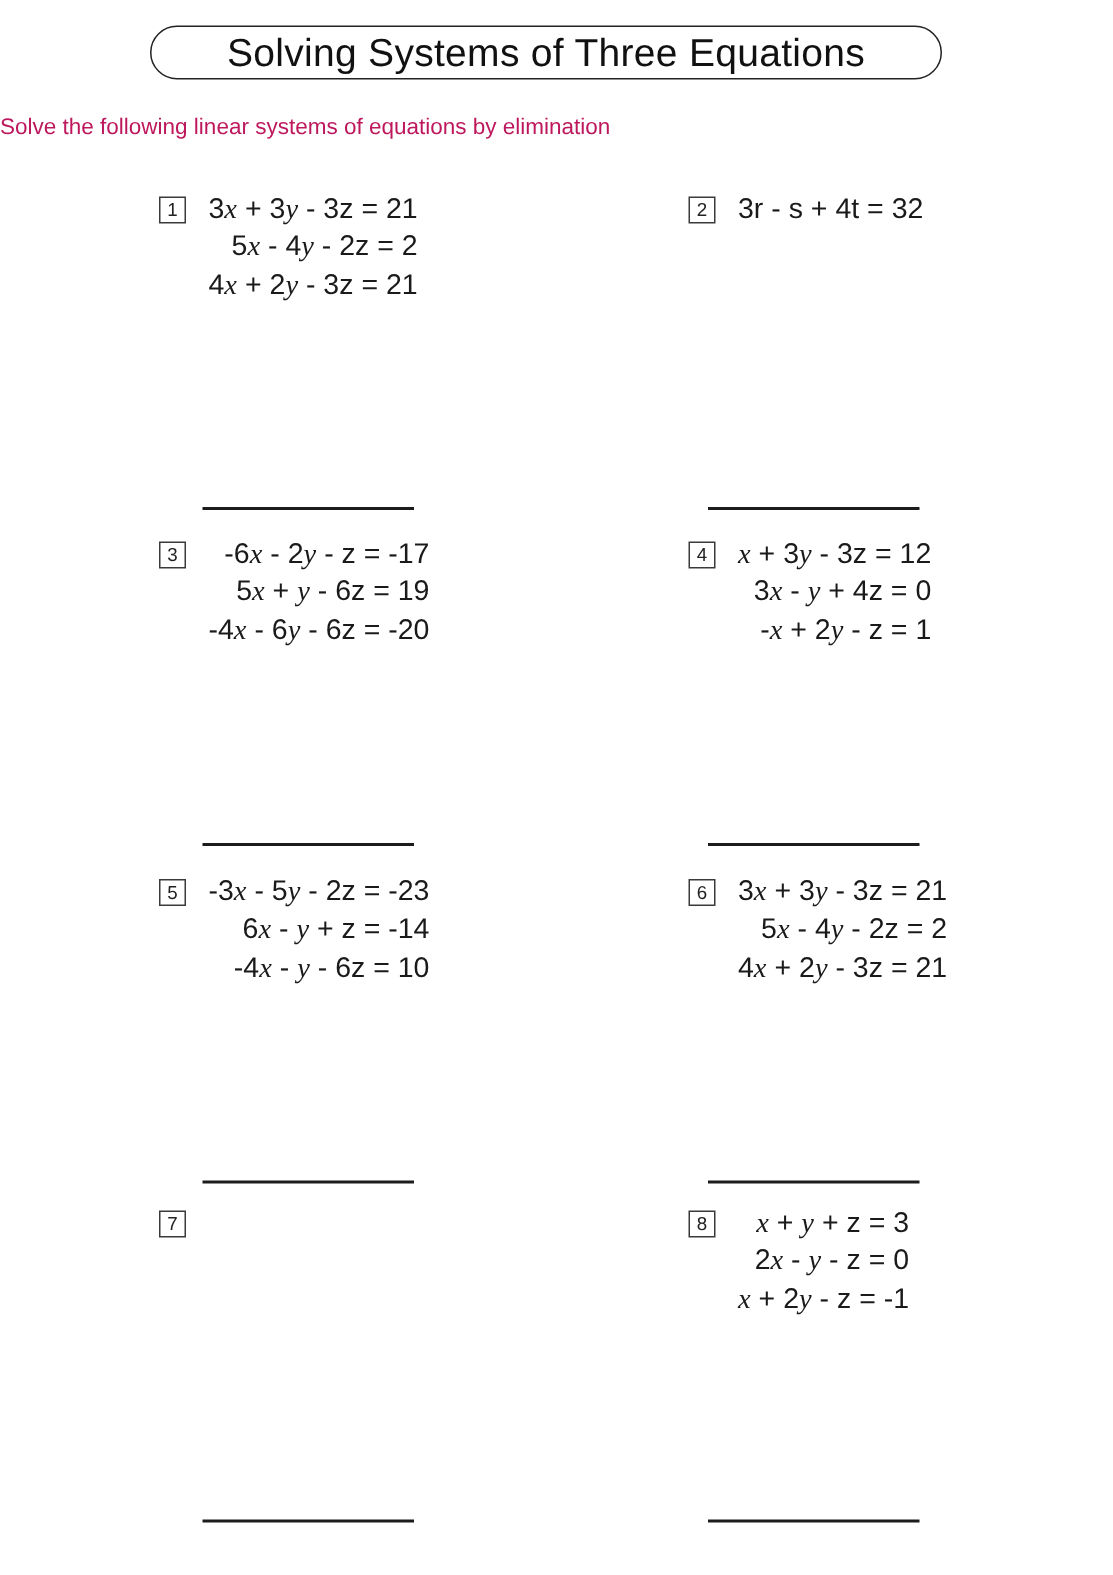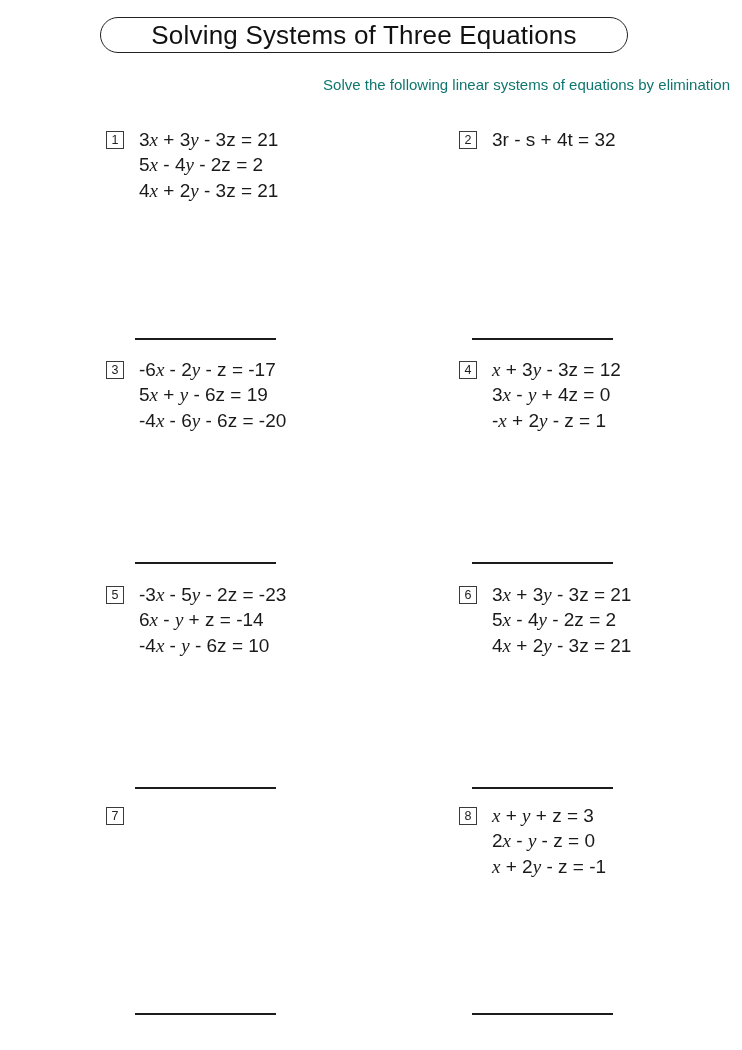--- a/index.html
+++ b/index.html
@@ -29,23 +29,23 @@
     font-size: 26px;
     letter-spacing: 0.2px;
     color: #111111;
     white-space: nowrap;
   }
   .subtitle {
     position: absolute;
     left: 0;
     top: 76px;
     width: 730px;
-    text-align: right;
+    text-align: left;
     font-size: 15px;
-    color: #0f766e;
+    color: #be185d;
   }
   .problem {
     position: absolute;
     display: flex;
     align-items: flex-start;
   }
   .badge {
     width: 16px;
     height: 16px;
     border: 1px solid #3a3a3a;
@@ -56,20 +56,21 @@
     font-size: 12.5px;
     color: #222222;
     flex: 0 0 auto;
   }
   .eqs { margin-left: 15px; }
   .eq {
     font-size: 19px;
     line-height: 25.4px;
     white-space: nowrap;
     color: #1a1a1a;
+    text-align: right;
   }
   .eq .var {
     font-family: "Liberation Serif", serif;
     font-style: italic;
   }
   .answer-line {
     position: absolute;
     width: 141px;
     height: 1.7px;
     background: #1c1c1c;

